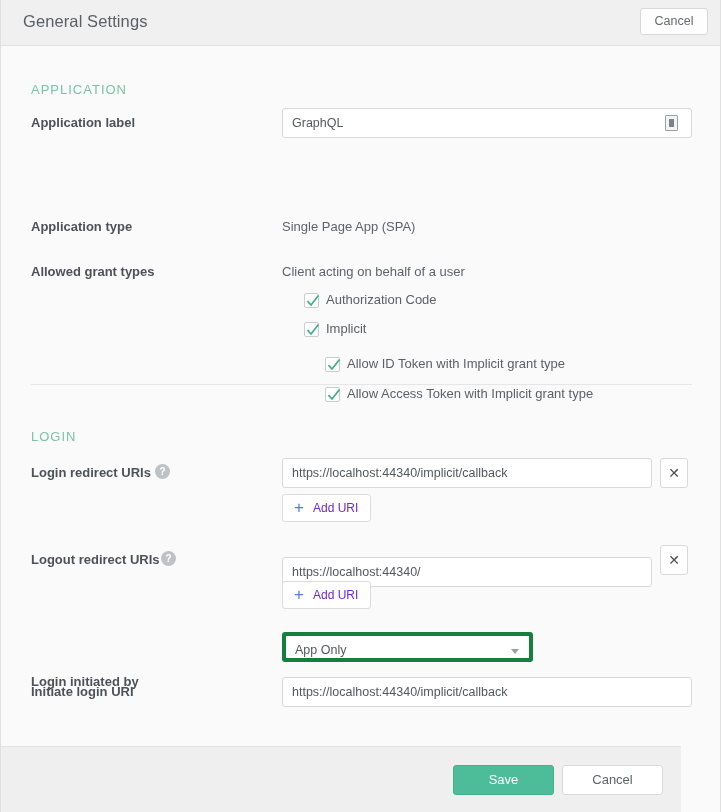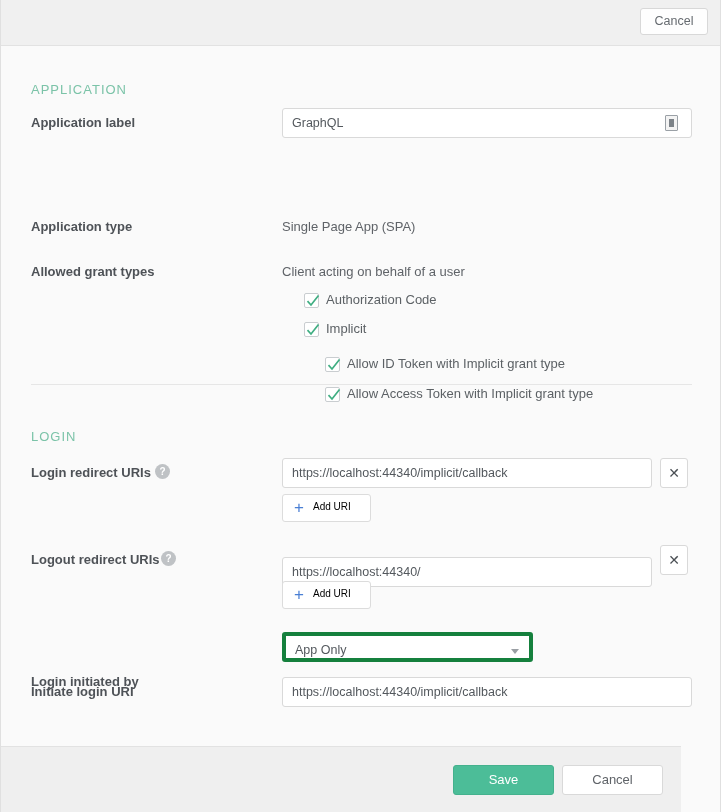--- a/index.html
+++ b/index.html
@@ -199,22 +199,22 @@
     position: absolute;
     left: 11px; top: 4px;
     font-size: 17px;
     color: #4a7fd4;
     line-height: 18px;
     font-weight: 400;
   }
   .addbtn .atxt {
     position: absolute;
     left: 30px; top: 6px;
-    font-size: 10px;
-    color: #000000;
+    font-size: 12px;
+    color: #6d28d9;
   }
 
   
   .selbox {
     position: absolute;
     left: 281px;
     width: 251px;
     height: 30px;
     background: #ffffff;
     border: 4px solid #15803d;
@@ -279,20 +279,21 @@
     line-height: 28px;
     text-align: center;
   }
 </style>
 </head>
 <body>
 
 <div class="window">
 
   <div class="titlebar">
+    <div class="title">General Settings</div>
     <button class="cancel-top">Cancel</button>
   </div>
 
   <div class="body">
 
     <div class="section-head" id="sec-application">APPLICATION</div>
 
     <div class="row" style="top:62px;">
       <div class="flabel" style="top:7px;">Application label</div>
       <input class="txtbox" style="top: 0px; width: 410px;" value="GraphQL">

